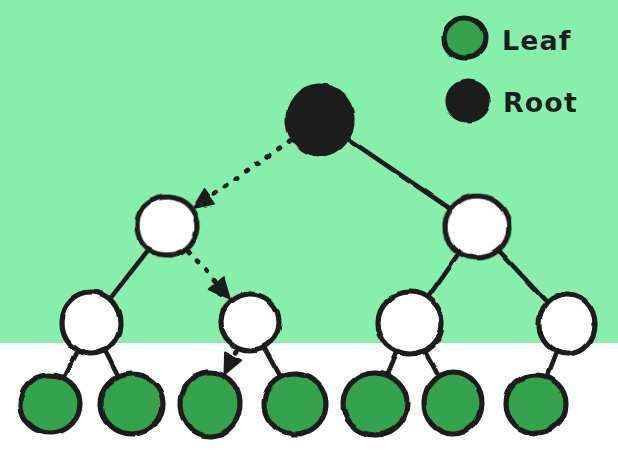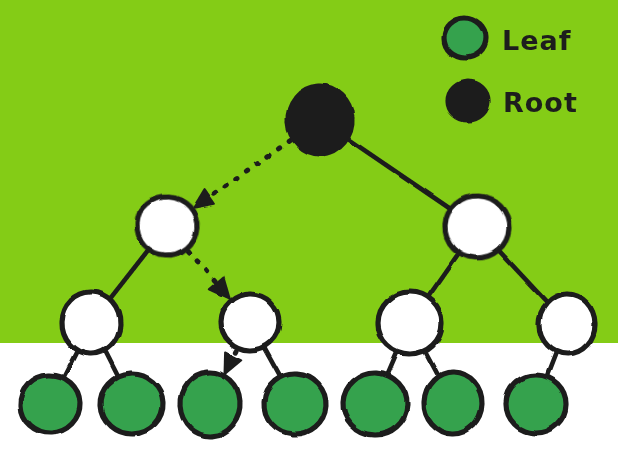--- a/index.html
+++ b/index.html
@@ -2,21 +2,21 @@
 <html><head>
 <meta charset="utf-8">
 <style>
   html, body { margin: 0; padding: 0; }
   body {
     width: 618px; height: 451px;
     background: #ffffff;
     font-family: "DejaVu Sans", sans-serif;
     overflow: hidden;
   }
-  .canvas { position: relative; width: 618px; height: 343px; background: #84cc16; }
+  .canvas { position: relative; width: 618px; height: 343px; background: #86efac; }
   svg { display: block; }
   .legend-label {
     font-family: "DejaVu Sans", sans-serif;
     font-size: 27px;
     font-weight: 600;
     letter-spacing: 1px;
     fill: #1d1d1d;
   }
 </style>
 </head>

